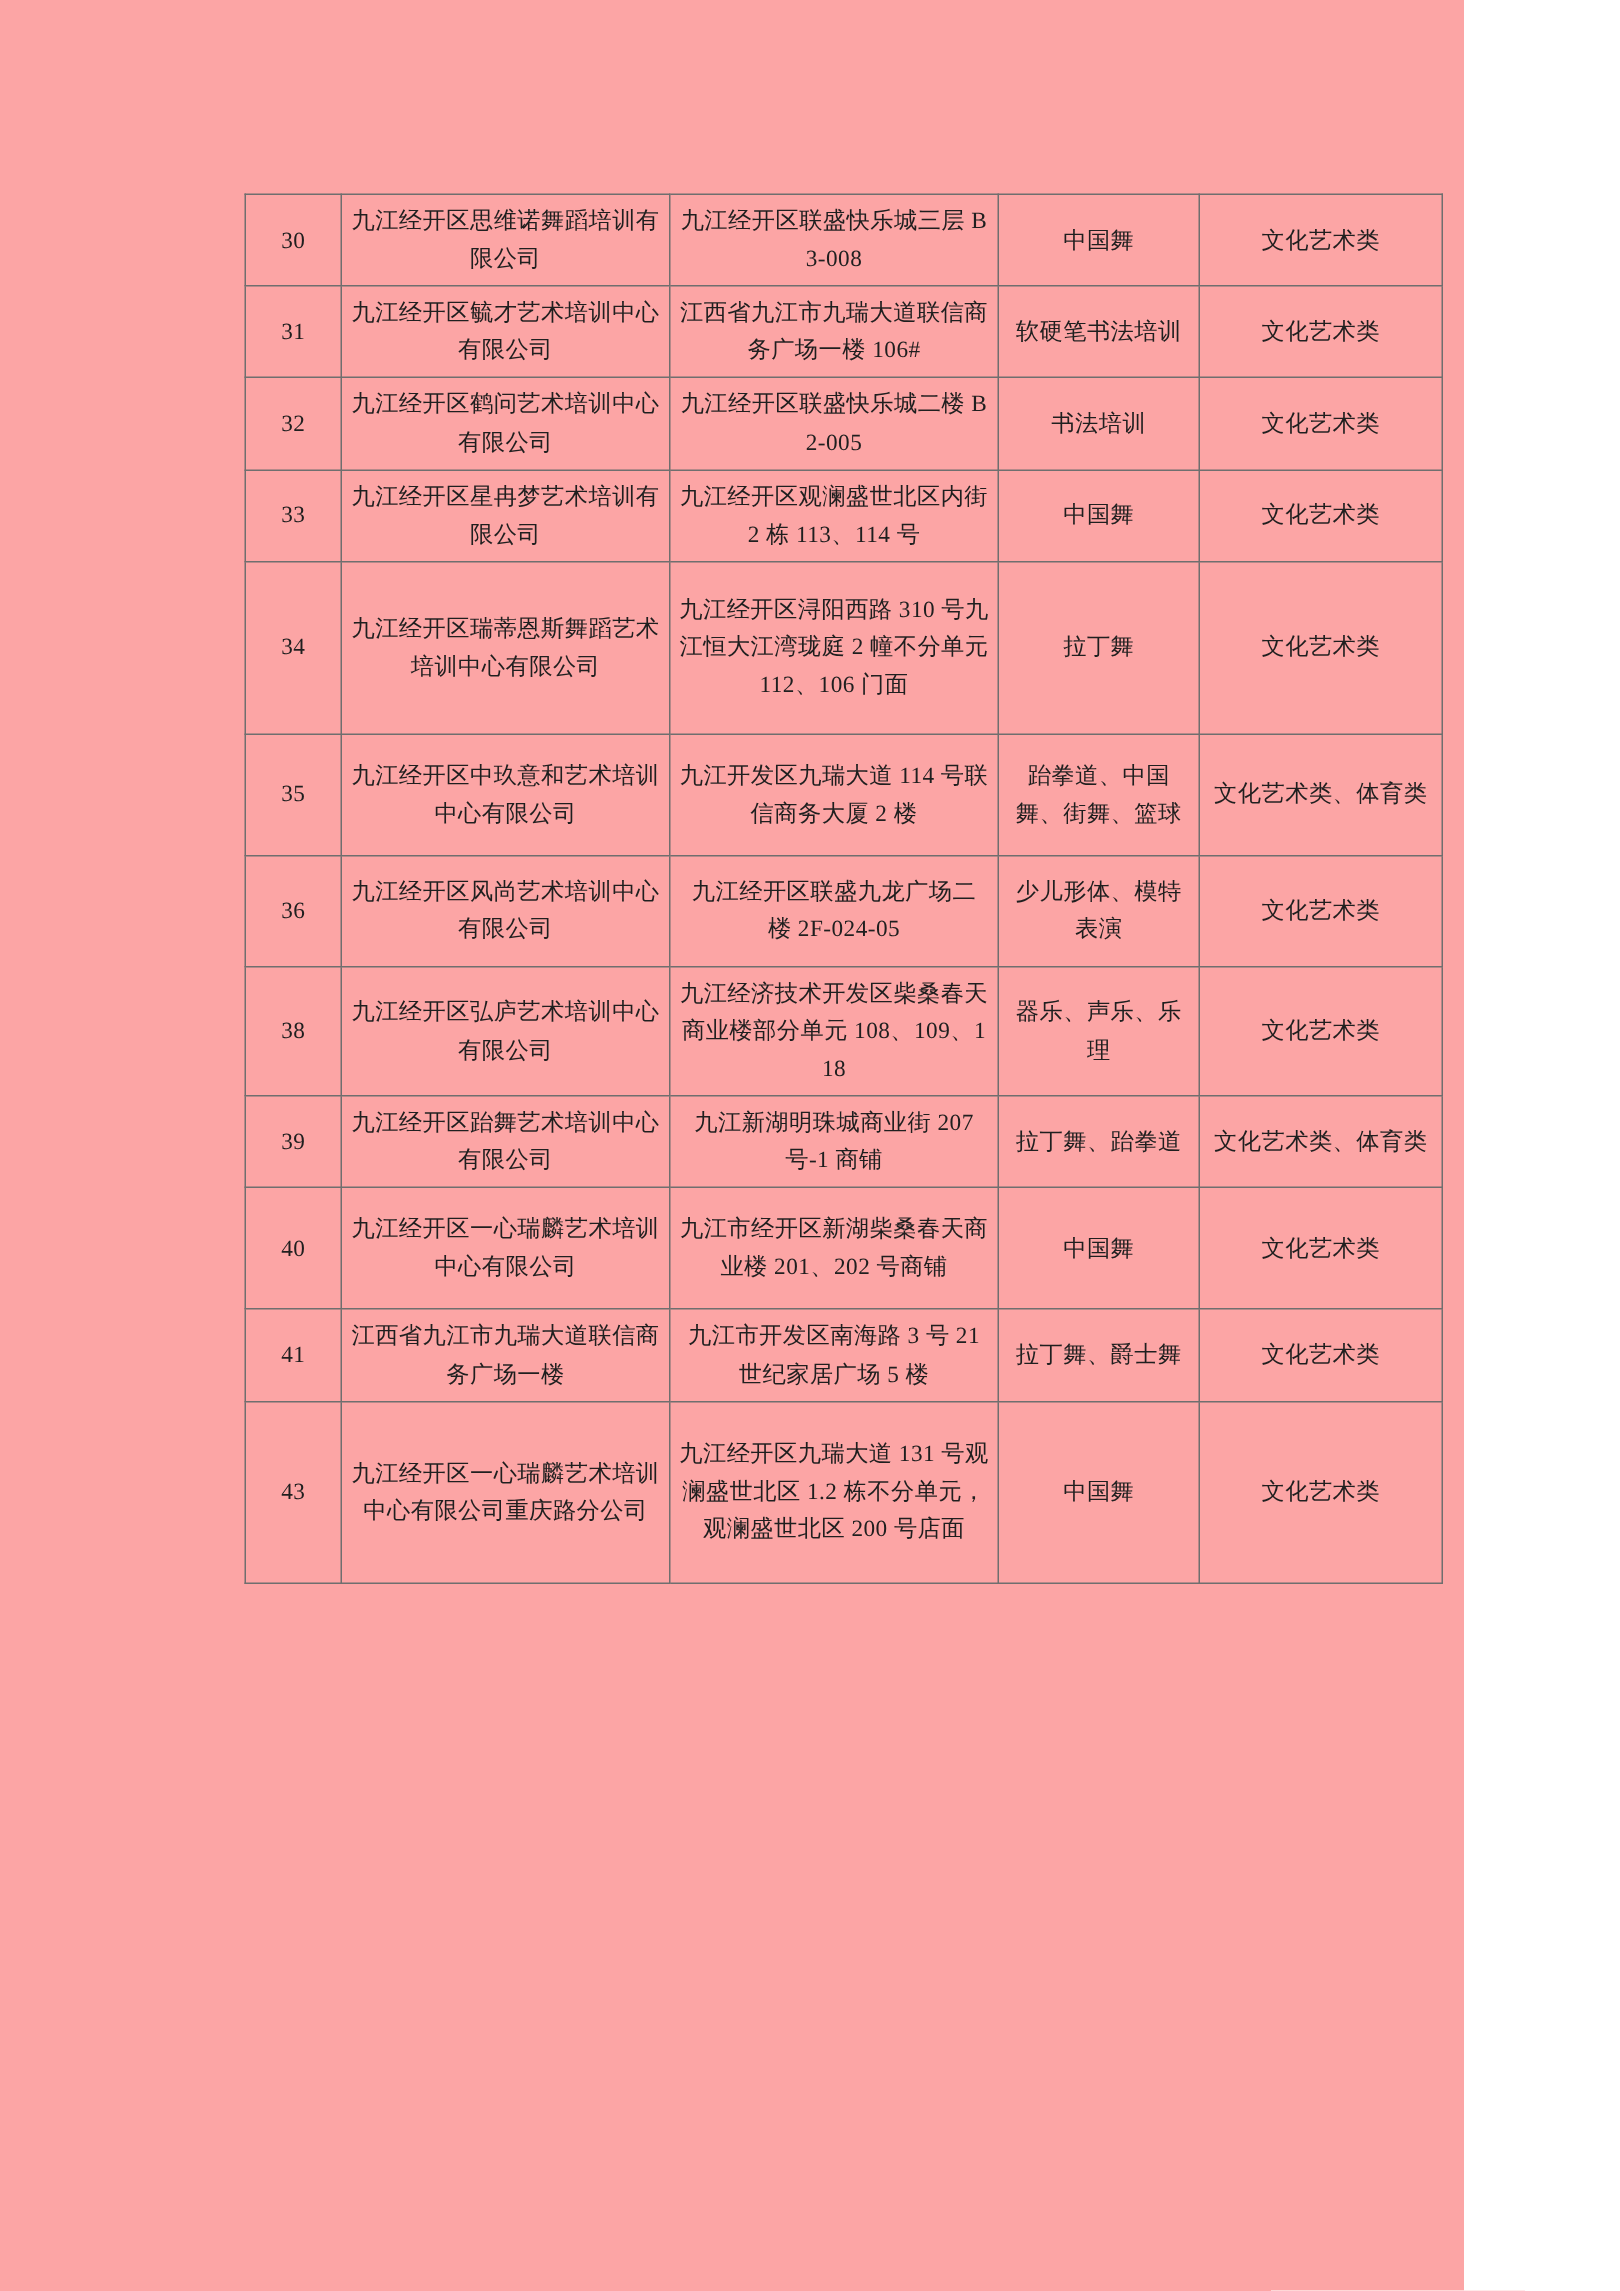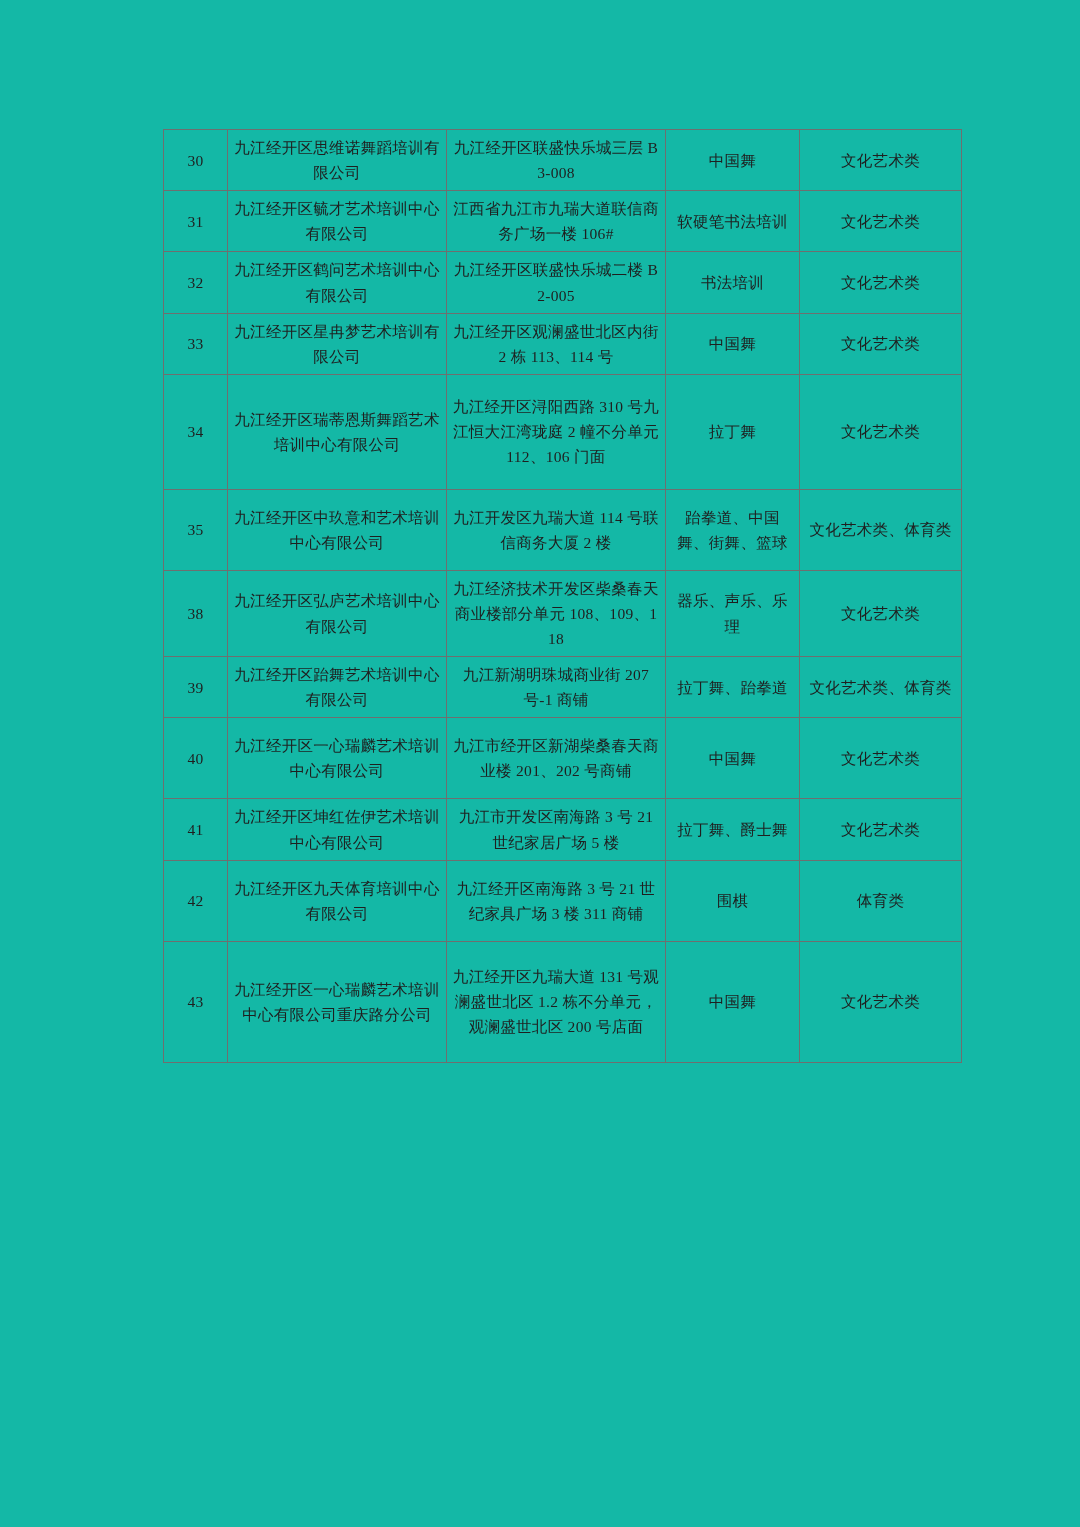--- a/index.html
+++ b/index.html
@@ -13,23 +13,23 @@
     height: 1527px;
     font-family: "Liberation Serif", "DejaVu Serif", serif;
     color: #1a1a1a;
     position: relative;
     overflow: hidden;
   }
   .page {
     position: absolute;
     left: 0;
     top: 0;
-    width: 1080px;
+    width: 976px;
     height: 1527px;
-    background: #14b8a6;
+    background: #fca5a5;
   }
   .table-wrap {
     position: absolute;
     left: 163px;
     top: 129px;
     width: 753px;
   }
   table.listing {
     border-collapse: collapse;
     width: 753px;
@@ -111,20 +111,28 @@
             <td class="c-item">拉丁舞</td>
             <td class="c-cat">文化艺术类</td>
           </tr>
           <tr data-h="80">
             <td class="c-idx">35</td>
             <td class="c-name">九江经开区中玖意和艺术培训中心有限公司</td>
             <td class="c-addr">九江开发区九瑞大道 114 号联信商务大厦 2 楼</td>
             <td class="c-item">跆拳道、中国舞、街舞、篮球</td>
             <td class="c-cat">文化艺术类、体育类</td>
           </tr>
+          <tr data-h="73">
+            <td class="c-idx">36</td>
+            <td class="c-name">九江经开区风尚艺术培训中心有限公司</td>
+            <td class="c-addr">九江经开区联盛九龙广场二
+楼 2F-024-05</td>
+            <td class="c-item">少儿形体、模特表演</td>
+            <td class="c-cat">文化艺术类</td>
+          </tr>
           <tr data-h="74">
             <td class="c-idx">38</td>
             <td class="c-name">九江经开区弘庐艺术培训中心有限公司</td>
             <td class="c-addr">九江经济技术开发区柴桑春天商业楼部分单元 108、109、118</td>
             <td class="c-item">器乐、声乐、乐理</td>
             <td class="c-cat">文化艺术类</td>
           </tr>
           <tr data-h="50">
             <td class="c-idx">39</td>
             <td class="c-name">九江经开区跆舞艺术培训中心有限公司</td>
@@ -134,31 +142,24 @@
           </tr>
           <tr data-h="80">
             <td class="c-idx">40</td>
             <td class="c-name">九江经开区一心瑞麟艺术培训中心有限公司</td>
             <td class="c-addr">九江市经开区新湖柴桑春天商业楼 201、202 号商铺</td>
             <td class="c-item">中国舞</td>
             <td class="c-cat">文化艺术类</td>
           </tr>
           <tr data-h="57">
             <td class="c-idx">41</td>
-            <td class="c-name">九江经开区坤红佐伊艺术培训中心有限公司</td>
+            <td class="c-name">江西省九江市九瑞大道联信商务广场一楼</td>
             <td class="c-addr">九江市开发区南海路 3 号 21 世纪家居广场 5 楼</td>
             <td class="c-item">拉丁舞、爵士舞</td>
             <td class="c-cat">文化艺术类</td>
-          </tr>
-          <tr data-h="80">
-            <td class="c-idx">42</td>
-            <td class="c-name">九江经开区九天体育培训中心有限公司</td>
-            <td class="c-addr">九江经开区南海路 3 号 21 世纪家具广场 3 楼 311 商铺</td>
-            <td class="c-item">围棋</td>
-            <td class="c-cat">体育类</td>
           </tr>
           <tr data-h="120">
             <td class="c-idx pad-bottom">43</td>
             <td class="c-name pad-bottom">九江经开区一心瑞麟艺术培训中心有限公司重庆路分公司</td>
             <td class="c-addr pad-bottom">九江经开区九瑞大道 131 号观澜盛世北区 1.2 栋不分单元，观澜盛世北区 200 号店面</td>
             <td class="c-item pad-bottom">中国舞</td>
             <td class="c-cat pad-bottom">文化艺术类</td>
           </tr>
         </tbody>
     </table>

